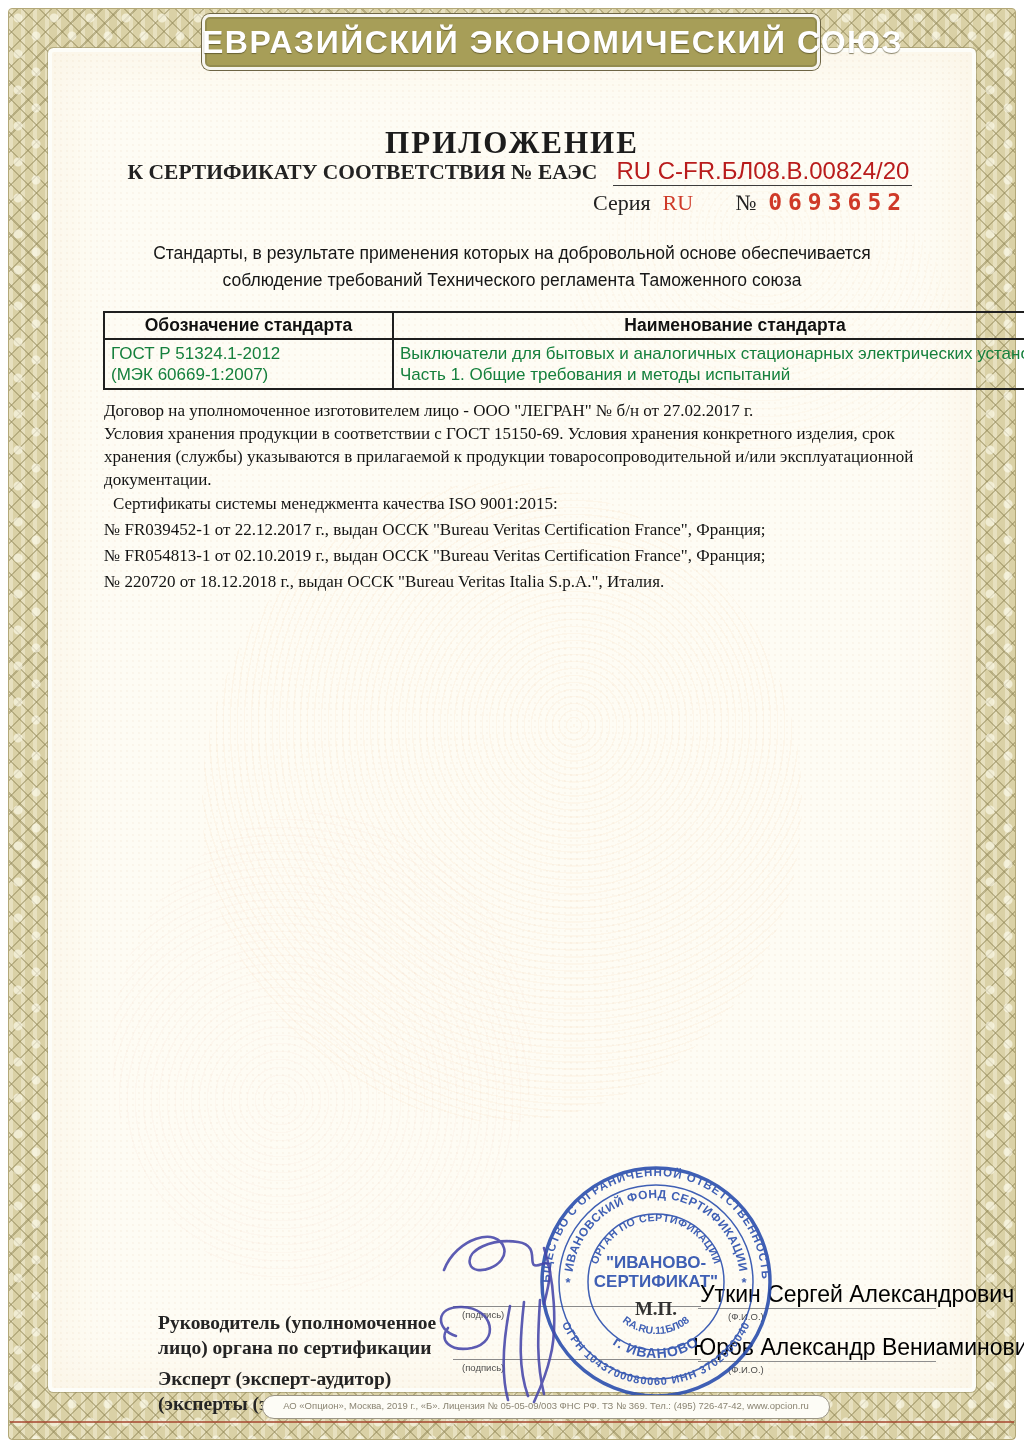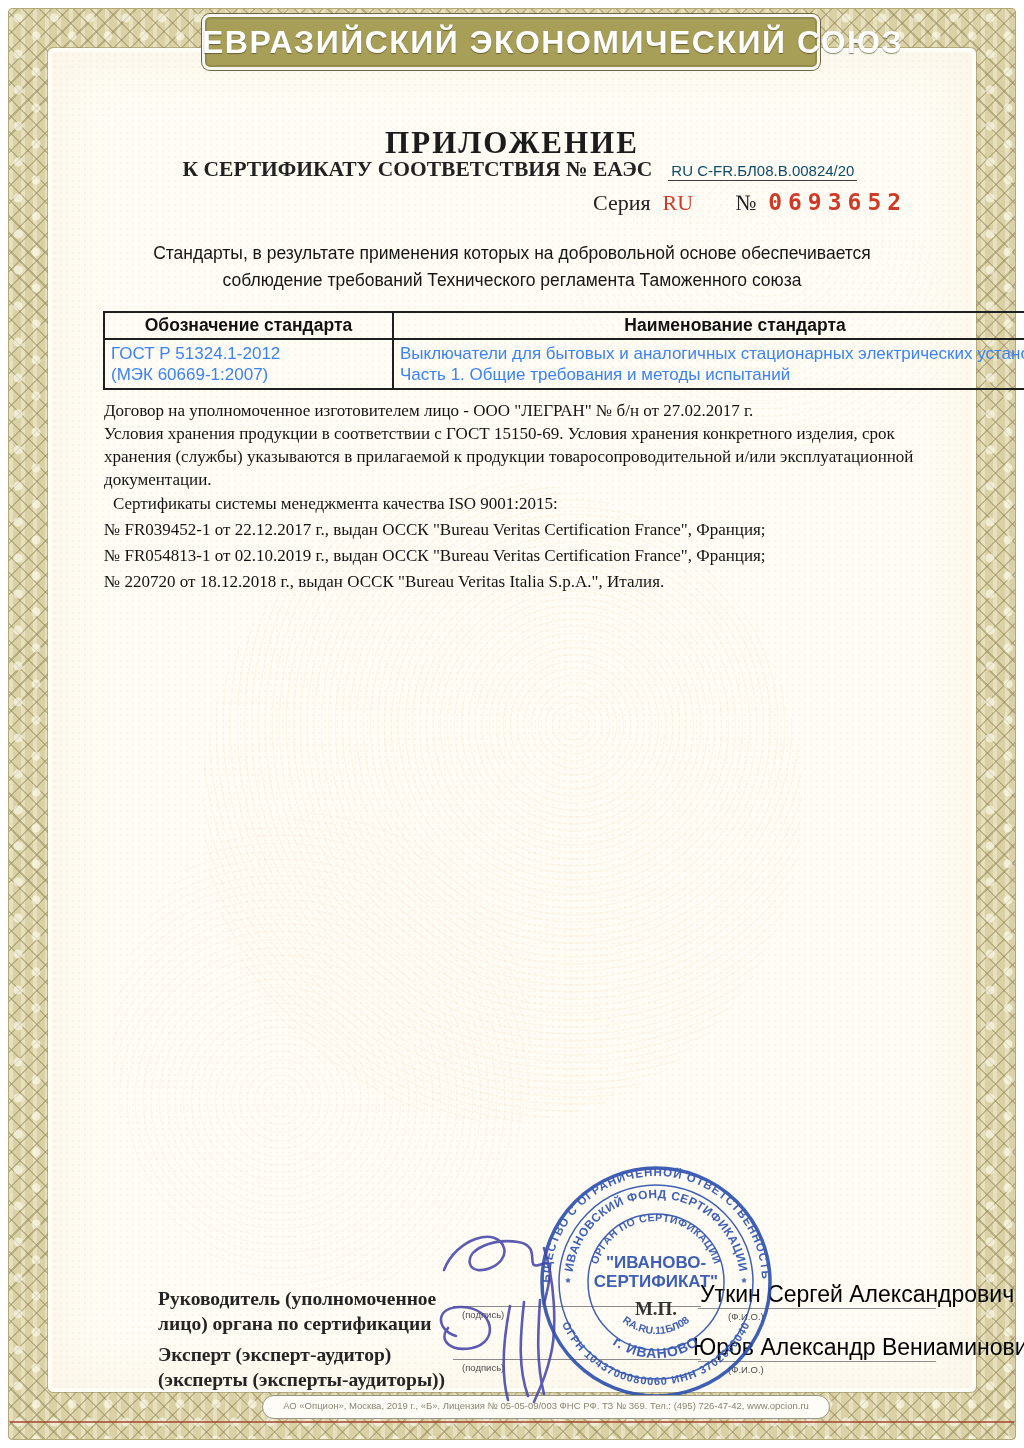--- a/index.html
+++ b/index.html
@@ -33,46 +33,46 @@
     background:#a79e58;
     box-shadow:0 0 0 1px #6d6545, inset 0 0 0 3px rgba(255,255,255,.92), inset 0 0 0 5px rgba(125,118,70,.45);
     text-align:center;line-height:56px;font-weight:bold;font-size:32px;letter-spacing:1.5px;color:#fff;
     text-shadow:0 1px 1px rgba(70,64,30,.65);white-space:nowrap;}
 
   
   .title{position:absolute;left:0;right:0;top:95px;z-index:4;text-align:center;
     font-family:"Liberation Serif",serif;font-weight:bold;font-size:31px;letter-spacing:2px;color:#1c1c1c;margin-top:30px;}
   .cert-line{position:absolute;left:0;right:0;top:157px;z-index:4;text-align:center;white-space:nowrap;padding-left:16px;}
   .cert-label{font-family:"Liberation Serif",serif;font-weight:bold;font-size:21.5px;color:#222;}
-  .cert-number{font-size:15px;color:#0c4a6e;border-bottom:1.5px solid #3c3c3c;padding:0 3px 1px 3px;margin-left:16px;}
+  .cert-number{font-size:24px;color:#b91c1c;border-bottom:1.5px solid #3c3c3c;padding:0 3px 1px 3px;margin-left:16px;}
   .series-line{position:absolute;left:593px;top:189px;z-index:4;display:flex;align-items:baseline;white-space:nowrap;}
   .series-label{font-family:"Liberation Serif",serif;font-size:22px;color:#222;text-align:right;}
   .series-value{font-family:"Liberation Serif",serif;font-size:22px;color:#cf3a28;margin-left:12px;}
   .number-sign{font-family:"Liberation Serif",serif;font-size:22px;color:#222;margin-left:42px;}
   .form-number{font-family:"DejaVu Sans Mono",monospace;font-weight:bold;font-size:23px;color:#cf3a28;
     letter-spacing:6px;margin-left:12px;}
 
   .intro{position:absolute;left:102px;top:240px;width:820px;z-index:4;text-align:center;
     font-size:17.5px;line-height:27px;color:#161616;}
 
   
   .std-table{position:absolute;left:103px;top:311px;width:975px;z-index:4;border-collapse:collapse;}
   .std-table th,.std-table td{border:2px solid #1f1f1f;}
   .std-table th{font-size:17.5px;font-weight:bold;text-align:center;padding:2px 4px;color:#111;}
-  .std-table td{font-size:17px;line-height:21px;vertical-align:top;padding:3px 6px;color:#3b82f6;}
+  .std-table td{font-size:17px;line-height:21px;vertical-align:top;padding:3px 6px;color:#15803d;}
   .col-designation{width:279px;}
 
   .body-text{position:absolute;left:104px;top:399px;width:836px;z-index:4;font-size:17px;line-height:23px;color:#131313;}
   .body-text p{margin:0;font-family:Liberation Serif, serif;}
   .body-text p.iso-head{padding-left:9px;margin-top:1px;}
   .body-text p.iso-line{margin-top:3px;}
 
   
   .role{position:absolute;left:158px;z-index:4;font-family:"Liberation Serif",serif;font-weight:bold;
-    font-size:19.5px;line-height:25px;color:#242424;}
+    font-size:19.5px;line-height:25px;color:#242424;margin-top:24px;}
   .role1{top:1286px;} .role2{top:1342px;}
   .sig-line{position:absolute;height:0;border-top:1.5px solid #8a8a8a;z-index:3;}
   .sig-line1{left:453px;top:1306px;width:248px;}
   .sig-line2{left:453px;top:1359px;width:248px;}
   .name-line1{left:698px;top:1308px;width:238px;border-top:1px solid #8f8f8f;}
   .name-line2{left:698px;top:1361px;width:238px;border-top:1px solid #8f8f8f;}
   .mini-caption{position:absolute;z-index:3;font-size:9.5px;color:#4c4c4c;text-align:left;}
   .cap-sig1{left:462px;top:1309px;width:100px;}
   .cap-sig2{left:462px;top:1362px;width:100px;}
   .cap-fio1{left:728px;top:1311px;width:120px;}

